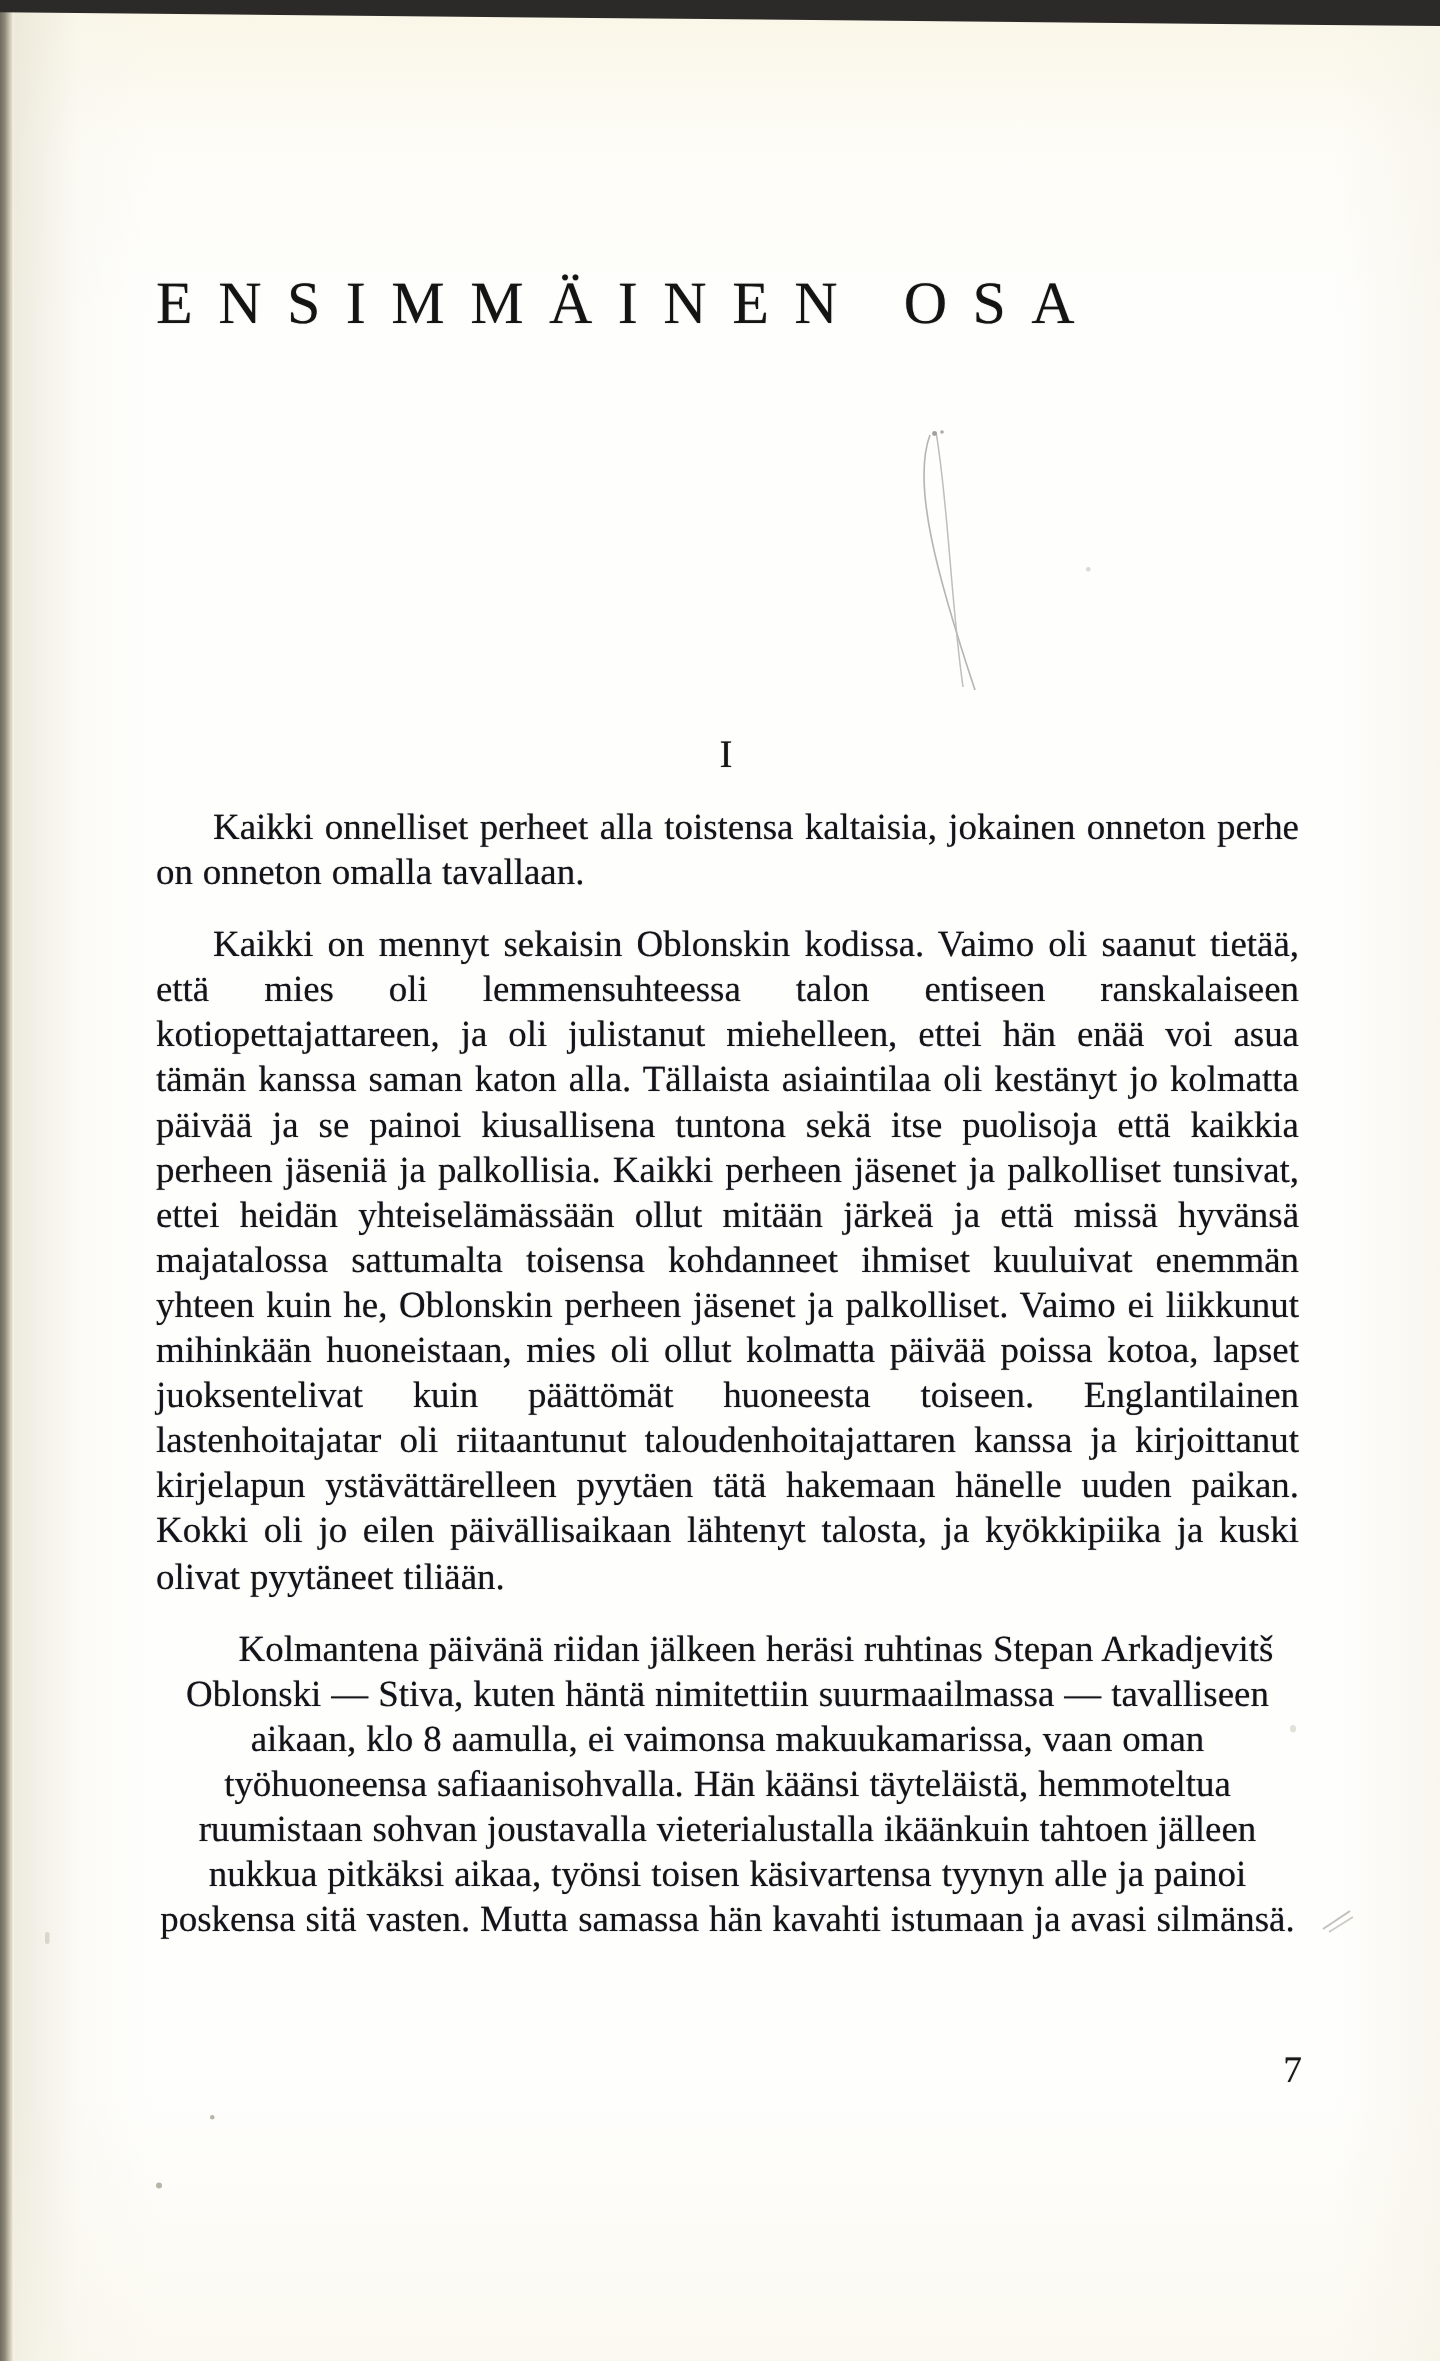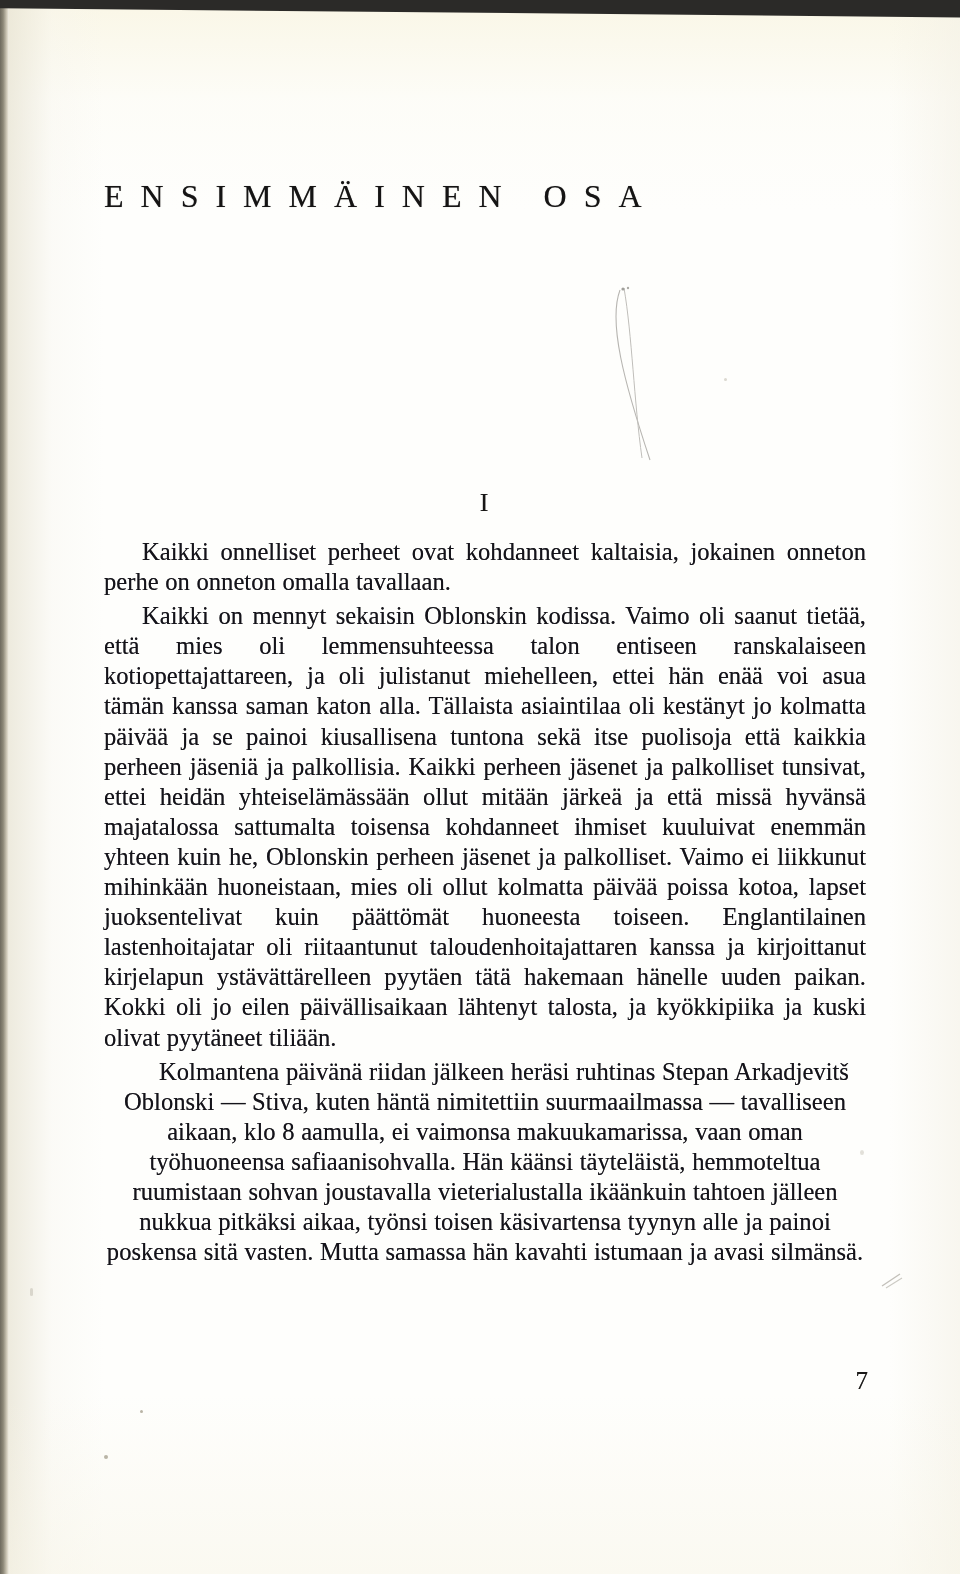--- a/index.html
+++ b/index.html
@@ -106,21 +106,21 @@
   .content {
     position: relative;
     z-index: 6;
   }
 
   .part-title {
     position: absolute;
     left: 104px;
     top: 178px;
     width: 760px;
-    font-size: 32px;
+    font-size: 40px;
     letter-spacing: 17px;
     color: #151414;
     font-weight: 400;
     white-space: nowrap;
     text-shadow: 0 0 0.7px rgba(0,0,0,0.55);
   }
 
   .chapter-number {
     position: absolute;
     left: 104px;
@@ -145,21 +145,21 @@
     text-align: justify;
     font-size: 24.6px;
     line-height: 30.1px;
     color: #17161a;
     color: #14131a;
     word-spacing: 0.5px;
     text-shadow: 0 0 0.65px rgba(10,10,14,0.6);
     -webkit-font-smoothing: none;
   }
   .para + .para {
-    margin-top: 4px;
+    margin-top: 18px;
   }
   .para:last-child {
     text-align: center;
   }
 
   .folio {
     position: absolute;
     right: 92px;
     top: 1367px;
     font-size: 25px;
@@ -196,20 +196,20 @@
   <div class="speck" style="left:724px; top:378px; width:3px; height:3px; opacity:0.5;"></div>
   <div class="speck" style="left:30px; top:1288px; width:3px; height:8px; border-radius:2px; opacity:0.45;"></div>
   <div class="speck" style="left:860px; top:1150px; width:4px; height:5px; opacity:0.4;"></div>
 
   <div class="content">
     <div class="part-title">ENSIMMÄINEN OSA</div>
 
     <div class="chapter-number">I</div>
 
     <div class="body-block">
-      <p class="para">Kaikki onnelliset perheet ovat kohdanneet kaltaisia, jokainen onneton perhe on onneton omalla tavallaan.</p>
+      <p class="para">Kaikki onnelliset perheet alla toistensa kaltaisia, jokainen onneton perhe on onneton omalla tavallaan.</p>
       <p class="para">Kaikki on mennyt sekaisin Oblonskin kodissa. Vaimo oli saanut tietää, että mies oli lemmensuhteessa talon entiseen ranskalaiseen kotiopettajattareen, ja oli julistanut miehelleen, ettei hän enää voi asua tämän kanssa saman katon alla. Tällaista asiaintilaa oli kestänyt jo kolmatta päivää ja se painoi kiusallisena tuntona sekä itse puolisoja että kaikkia perheen jäseniä ja palkollisia. Kaikki perheen jäsenet ja palkolliset tunsivat, ettei heidän yhteiselämässään ollut mitään järkeä ja että missä hyvänsä majatalossa sattumalta toisensa kohdanneet ihmiset kuuluivat enemmän yhteen kuin he, Oblonskin perheen jäsenet ja palkolliset. Vaimo ei liikkunut mihinkään huoneistaan, mies oli ollut kolmatta päivää poissa kotoa, lapset juoksentelivat kuin päättömät huoneesta toiseen. Englantilainen lastenhoitajatar oli riitaantunut taloudenhoitajattaren kanssa ja kirjoittanut kirjelapun ystävättärelleen pyytäen tätä hakemaan hänelle uuden paikan. Kokki oli jo eilen päivällisaikaan lähtenyt talosta, ja kyökkipiika ja kuski olivat pyytäneet tiliään.</p>
       <p class="para">Kolmantena päivänä riidan jälkeen heräsi ruhtinas Stepan Arkadjevitš Oblonski — Stiva, kuten häntä nimitettiin suurmaailmassa — tavalliseen aikaan, klo 8 aamulla, ei vaimonsa makuukamarissa, vaan oman työhuoneensa safiaanisohvalla. Hän käänsi täyteläistä, hemmoteltua ruumistaan sohvan joustavalla vieterialustalla ikäänkuin tahtoen jälleen nukkua pitkäksi aikaa, työnsi toisen käsivartensa tyynyn alle ja painoi poskensa sitä vasten. Mutta samassa hän kavahti istumaan ja avasi silmänsä.</p>
     </div>
 
     <div class="folio">7</div>
   </div>
 </div>
 
 </body></html>

